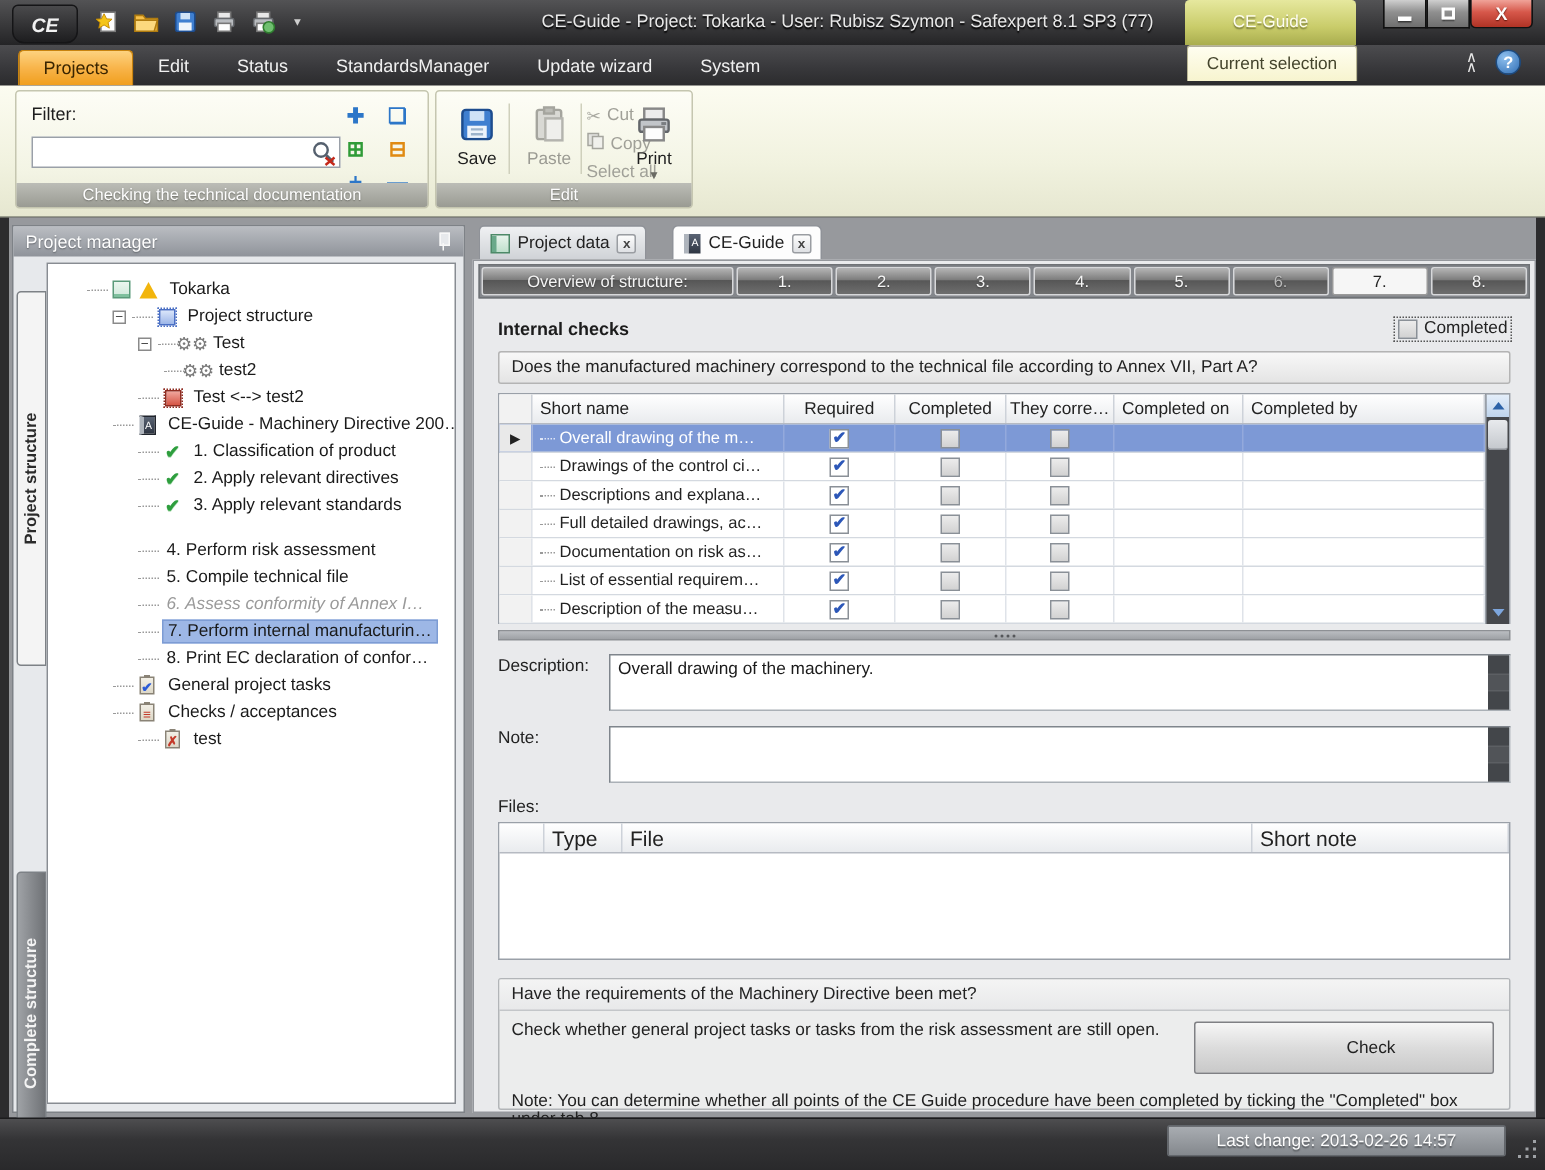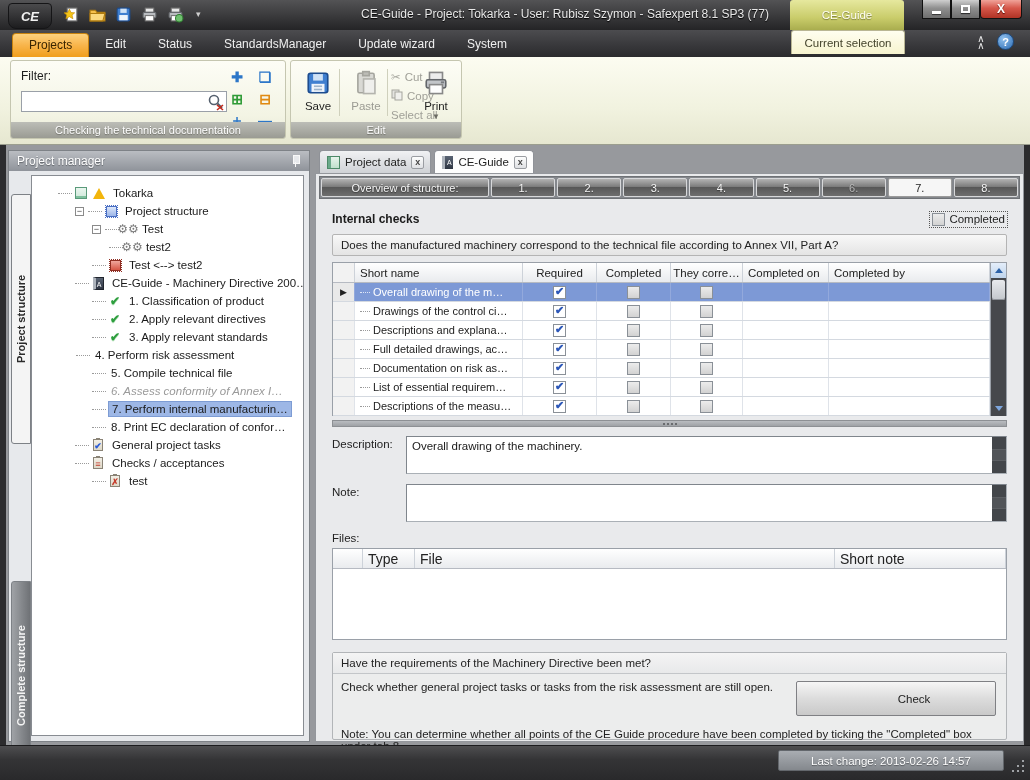--- a/index.html
+++ b/index.html
@@ -118,21 +118,21 @@
   .ic-clip:before { content:""; position:absolute; top:-2px; left:2px; width:4px; height:2px; background:#8a8376; }
   .ic-clip.blue { color:#2b5bd7; font-weight:bold; }
   .ic-clip.red { color:#c43a2a; font-weight:bold; }
   .tlabel { padding:1px 3px;text-align:right; }
   .tlabel.sel { background:#9db7e6; border:1px solid #7d9cd4; }
   .tlabel.ital { font-style:italic; color:#9a9a9a; }
   .dotlead { width:14px; border-top:1px dotted #9a9a9a; margin-right:2px; flex:none; }
 
   
   .content { position:absolute; left:309px; top:0; width:709px; bottom:3px; }
-  .doc-tabbar { position:absolute; left:4px; top:5px; height:23px; display:flex; gap:3px; }
+  .doc-tabbar { position:absolute; left:4px; top:5px; height:23px; display:flex; gap:17px; }
   .doc-tab { height:23px; display:flex; align-items:center; gap:5px; padding:0 6px 0 7px;
     border:1px solid #8f9298; border-bottom:none; border-radius:4px 4px 0 0;
     background:linear-gradient(#f0f1f3,#cfd2d6); font-size:11.5px; color:#222; }
   .doc-tab.active { background:#fdfdfd; }
   .dt-grid { width:13px; height:13px; background:linear-gradient(#e8f4ec,#bfe0cc); border:1px solid #4d8a68;
     box-shadow:inset 3px 0 0 #6aa98a; }
   .dt-book { width:11px; height:13px; background:linear-gradient(#5a6474,#2e3542); border-left:3px solid #aeb4bc;
     color:#fff; font-size:7px; line-height:13px; text-align:center; }
   .dt-close { width:13px; height:13px; border:1px solid #9a9da2; border-radius:2px; background:linear-gradient(#fdfdfd,#dfe1e4);
     color:#444; font-size:9px; font-weight:bold; line-height:11px; text-align:center; }
@@ -466,21 +466,21 @@
               </span>
               <span class="tlabel">2. Apply relevant directives</span>
             </div>
             <div class="tree-row" style="padding-left: 60px;">
               <span class="dotlead"></span>
               <span class="ticon">
                 <span class="ic-check">✔</span>
               </span>
               <span class="tlabel">3. Apply relevant standards</span>
             </div>
-            <div class="tree-row" style="padding-left: 44px;">
+            <div class="tree-row" style="padding-left: 60px; margin-top: 12px;">
               <span class="dotlead"></span>
               <span class="tlabel">4. Perform risk assessment</span>
             </div>
             <div class="tree-row" style="padding-left: 60px;">
               <span class="dotlead"></span>
               <span class="tlabel">5. Compile technical file</span>
             </div>
             <div class="tree-row" style="padding-left: 60px;">
               <span class="dotlead"></span>
               <span class="tlabel ital">6. Assess conformity of Annex I…</span>
@@ -673,21 +673,21 @@
                     <div class="cell c-they">
                       <span class="cb"></span>
                     </div>
                     <div class="cell c-on"></div>
                     <div class="cell c-by"></div>
                   </div>
                   <div class="grow">
                     <div class="cell c-ind"></div>
                     <div class="cell c-name">
                       <span class="namedot"></span>
-                      <span>Descriptions of the measu…</span>
+                      <span>Description of the measu…</span>
                     </div>
                     <div class="cell c-req">
                       <span class="cb checked"></span>
                     </div>
                     <div class="cell c-com">
                       <span class="cb"></span>
                     </div>
                     <div class="cell c-they">
                       <span class="cb"></span>
                     </div>

